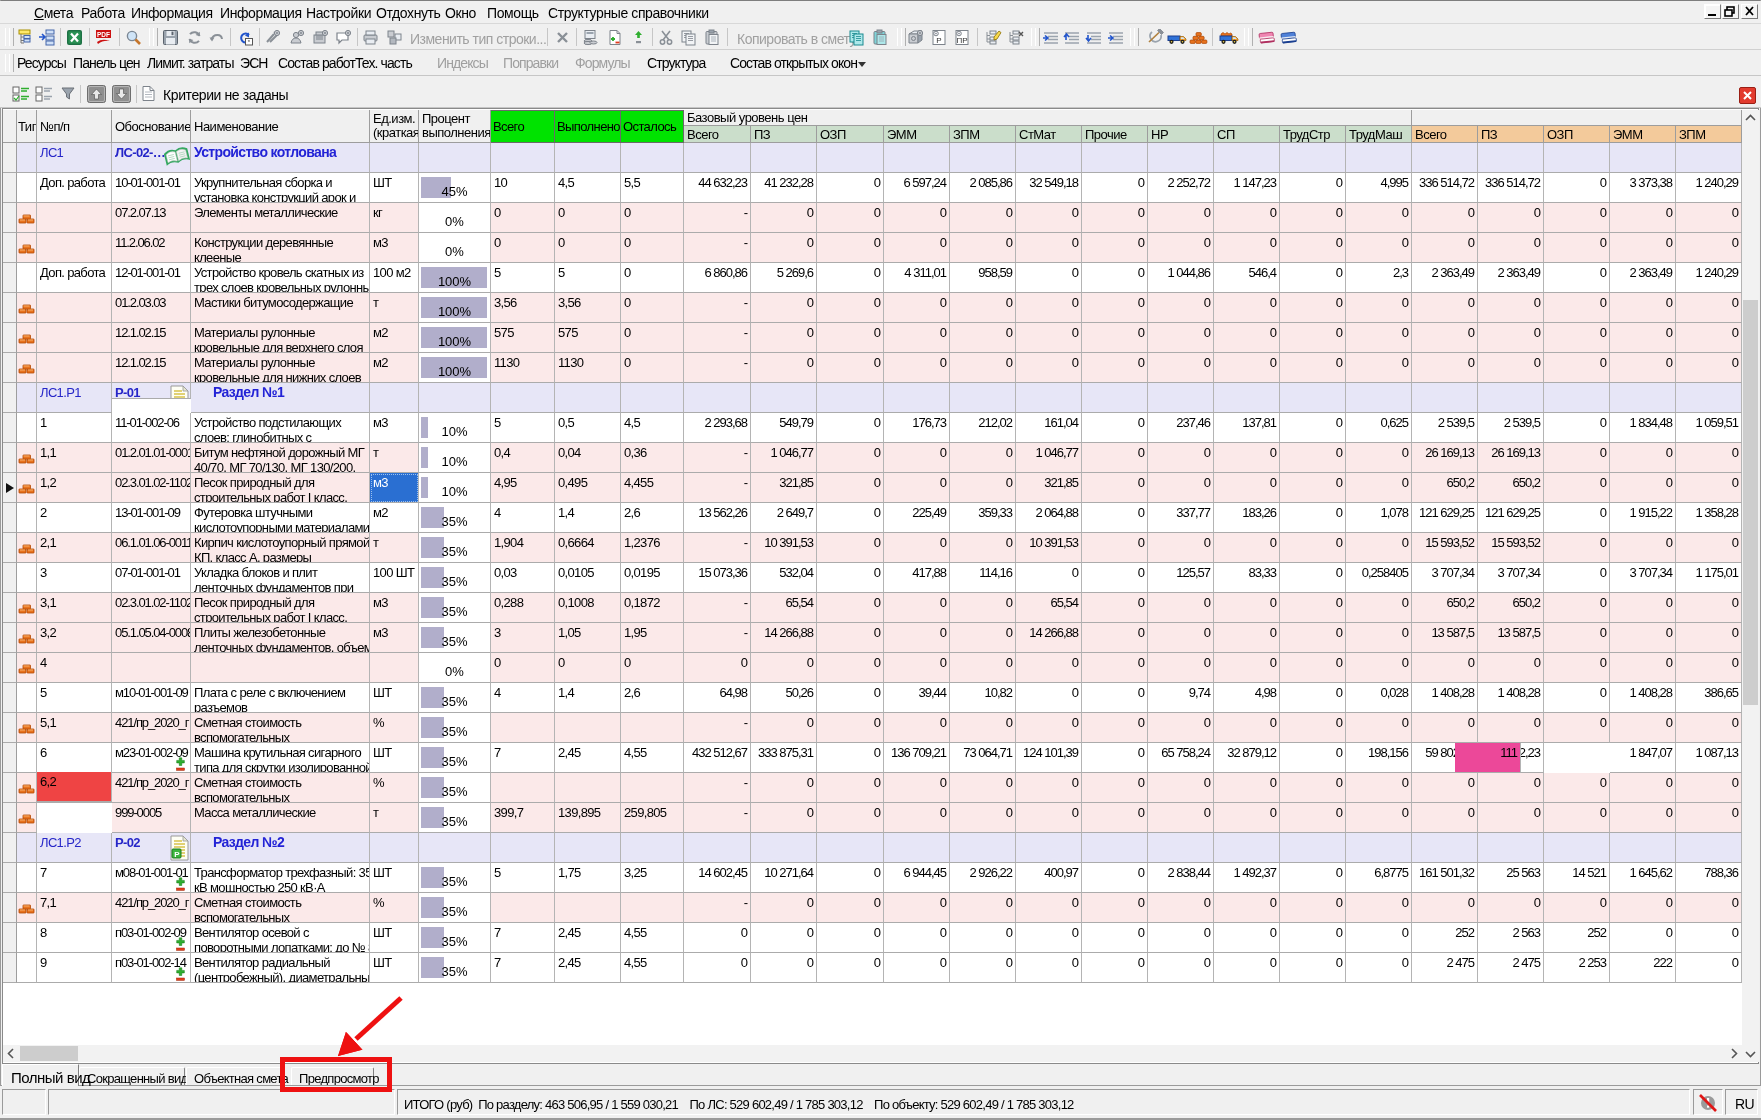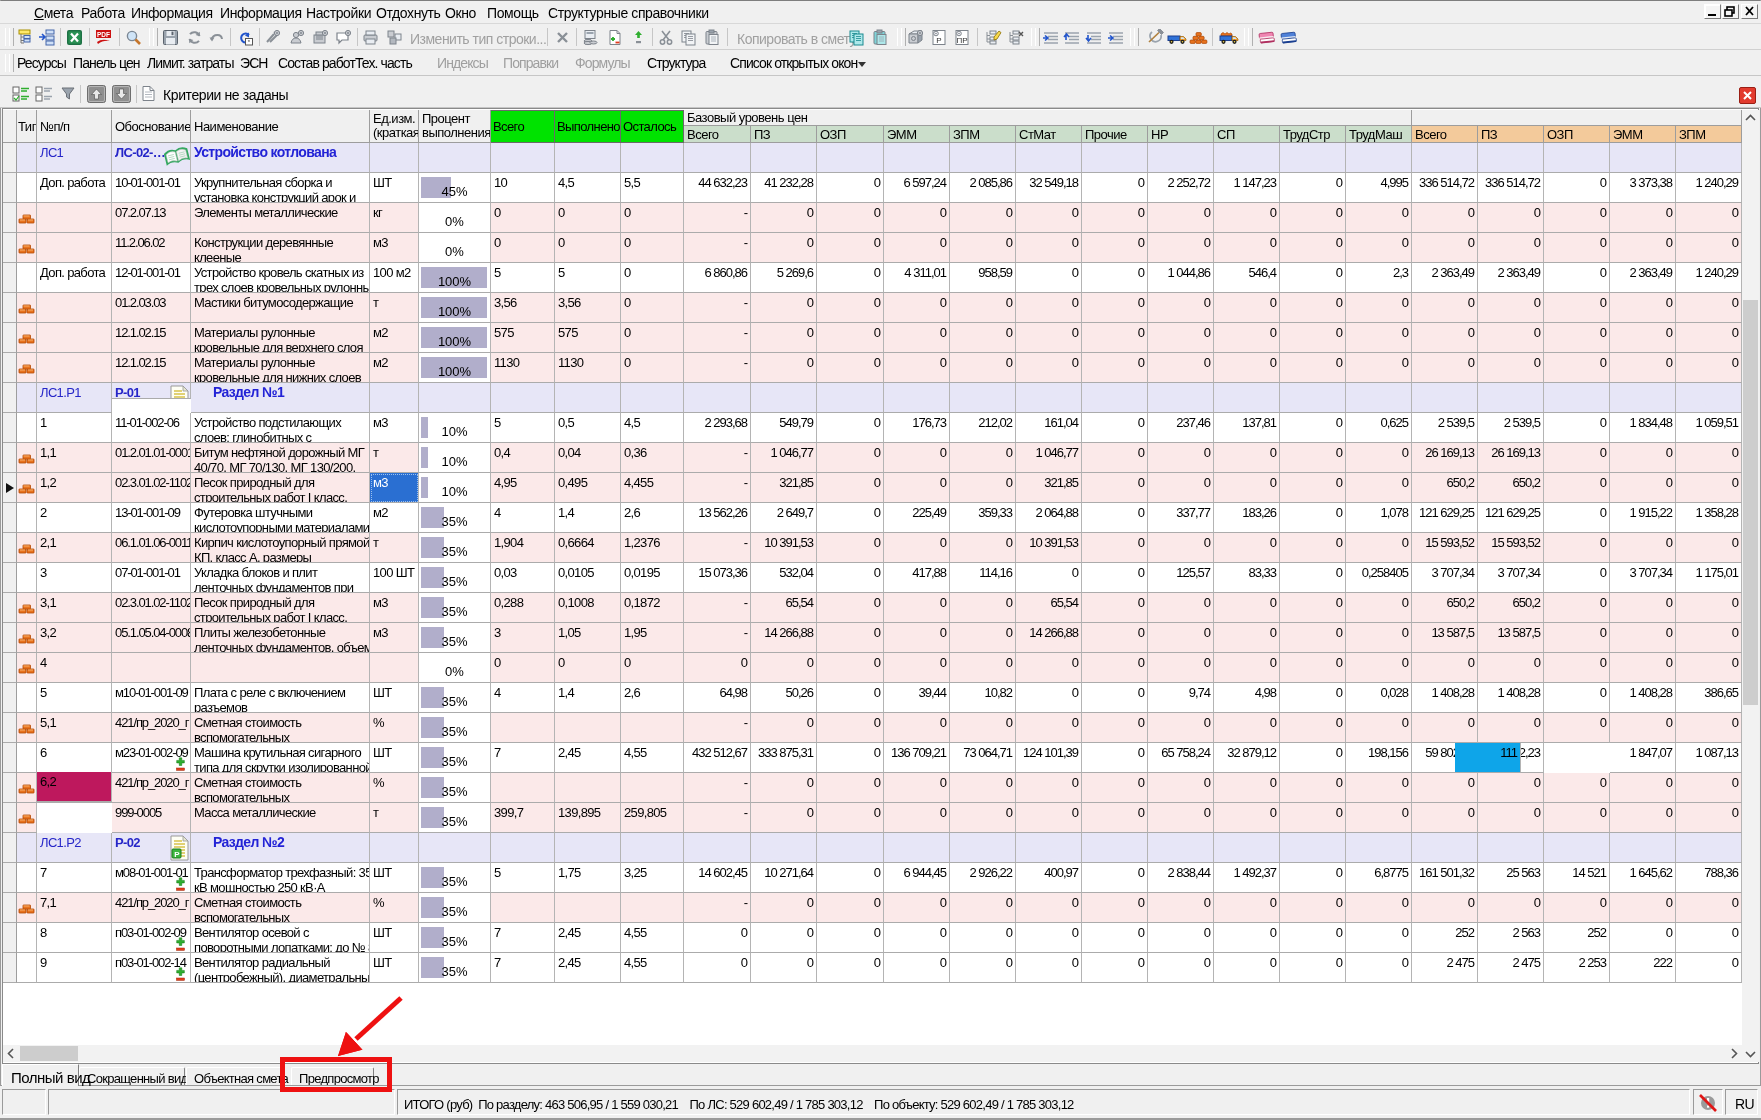--- a/index.html
+++ b/index.html
@@ -324,21 +324,21 @@
 <div class="t2" style="left:17px">Ресурсы</div>
 <div class="t2" style="left:73px">Панель цен</div>
 <div class="t2" style="left:147px">Лимит. затраты</div>
 <div class="t2" style="left:240px">ЭСН</div>
 <div class="t2" style="left:278px">Состав работ</div>
 <div class="t2" style="left:355px">Тех. часть</div>
 <div class="t2 gray" style="left:437px">Индексы</div>
 <div class="t2 gray" style="left:503px">Поправки</div>
 <div class="t2 gray" style="left:575px">Формулы</div>
 <div class="t2" style="left:647px">Структура</div>
-<div class="t2" style="left:730px">Список открытых окон</div>
+<div class="t2" style="left:730px">Состав открытых окон</div>
 <div style="position:absolute;left:858px;top:62px;width:0;height:0;border-left:4px solid transparent;border-right:4px solid transparent;border-top:5px solid #333"></div>
 <div style="position:absolute;left:0;top:76px;width:1761px;height:32px;background:#f0f0f0;border-bottom:1px solid #c6c6c6"></div>
 <div style="position:absolute;left:12px;top:85px"><svg width="18" height="17">
       <rect x="1" y="2" width="6" height="6" fill="#fff" stroke="#666"></rect>
       <rect x="1" y="10" width="6" height="6" fill="#fff" stroke="#666"></rect>
       <path d="M2 13 l2 2 3 -4" stroke="#2fae2f" stroke-width="1.2" fill="none"></path>
       <path d="M9 3.5 h8 M9 6 h6 M9 11.5 h8 M9 14 h6" stroke="#2fae2f" stroke-width="1.6"></path>
     </svg></div>
 <div style="position:absolute;left:35px;top:85px"><svg width="18" height="17">
       <rect x="1" y="2" width="6" height="6" fill="#fff" stroke="#666"></rect>
@@ -1118,21 +1118,21 @@
 <div class="c d num" style="left:884px;top:743px;width:66px;height:30px;background:#ffffff;">136 709,21</div>
 <div class="c d num" style="left:950px;top:743px;width:66px;height:30px;background:#ffffff;">73 064,71</div>
 <div class="c d num" style="left:1016px;top:743px;width:66px;height:30px;background:#ffffff;">124 101,39</div>
 <div class="c d num" style="left:1082px;top:743px;width:66px;height:30px;background:#ffffff;">0</div>
 <div class="c d num" style="left:1148px;top:743px;width:66px;height:30px;background:#ffffff;">65 758,24</div>
 <div class="c d num" style="left:1214px;top:743px;width:66px;height:30px;background:#ffffff;">32 879,12</div>
 <div class="c d num" style="left:1280px;top:743px;width:66px;height:30px;background:#ffffff;">0</div>
 <div class="c d num" style="left:1346px;top:743px;width:66px;height:30px;background:#ffffff;">198,156</div>
 <div class="c d num" style="left:1412px;top:743px;width:66px;height:30px;background:#ffffff;">59 802,23</div>
 <div class="c d num" style="left:1478px;top:743px;width:66px;height:30px;background:#ffffff;">59 802,23</div>
-<div class="c d num" style="left:1455px;top:743px;width:66px;height:30px;background:#0ea5e9;">111</div>
+<div class="c d num" style="left:1455px;top:743px;width:66px;height:30px;background:#ec4899;">111</div>
 <div class="c d num" style="left:1610px;top:743px;width:66px;height:30px;background:#ffffff;">1 847,07</div>
 <div class="c d num" style="left:1676px;top:743px;width:66px;height:30px;background:#ffffff;">1 087,13</div>
 <div class="c ind" style="left:3px;top:773px;width:14px;height:30px;"></div>
 <div class="c d" style="left:17px;top:773px;width:20px;height:30px;background:#fbe9e9;">
     <svg width="18" height="12" viewBox="0 0 18 12" style="position:absolute;left:1px;top:9px">
 <g stroke="#b34700" stroke-width="0.8" fill="#e8731e">
 <rect x="1" y="7" width="7" height="4" rx="0.5"></rect>
         <rect x="9" y="7" width="7" height="4" rx="0.5"></rect>
 <rect x="5" y="3" width="7.5" height="4" rx="0.5"></rect>
       </g>
@@ -1170,21 +1170,21 @@
 <div class="c d" style="left:17px;top:803px;width:20px;height:30px;background:#fbe9e9;">
     <svg width="18" height="12" viewBox="0 0 18 12" style="position:absolute;left:1px;top:9px">
 <g stroke="#b34700" stroke-width="0.8" fill="#e8731e">
 <rect x="1" y="7" width="7" height="4" rx="0.5"></rect>
         <rect x="9" y="7" width="7" height="4" rx="0.5"></rect>
 <rect x="5" y="3" width="7.5" height="4" rx="0.5"></rect>
       </g>
 <path d="M5.5 4 h6 M2 8 h5 M10 8 h5" stroke="#f7b26e" stroke-width="1" fill="none"></path>
     </svg>
   </div>
-<div class="c d txt" style="left:37px;top:772px;width:75px;height:30px;background:#be185d;">6,2</div>
+<div class="c d txt" style="left:37px;top:772px;width:75px;height:30px;background:#ef4444;">6,2</div>
 <div class="c d txt obd" style="left:112px;top:803px;width:79px;height:30px;background:#fbe9e9;">999-0005</div>
 <div class="c d txt" style="left:191px;top:803px;width:179px;height:30px;background:#fbe9e9;">Масса металлические</div>
 <div class="c d txt" style="left:370px;top:803px;width:49px;height:30px;background:#fbe9e9;">т</div>
 <div class="c d" style="left:419px;top:803px;width:72px;height:30px;background:#ffffff;">
     <div class="bar" style="width:23px"></div>
     <div class="pctt">35%</div>
   </div>
 <div class="c d txt" style="left:491px;top:803px;width:64px;height:30px;background:#fbe9e9;">399,7</div>
 <div class="c d txt" style="left:555px;top:803px;width:66px;height:30px;background:#fbe9e9;">139,895</div>
 <div class="c d txt" style="left:621px;top:803px;width:63px;height:30px;background:#fbe9e9;">259,805</div>

